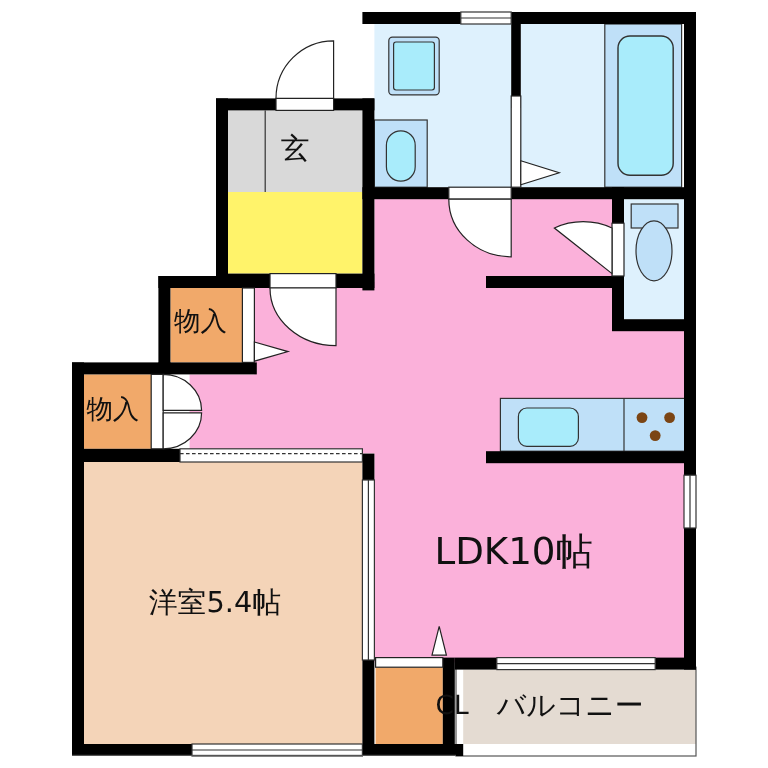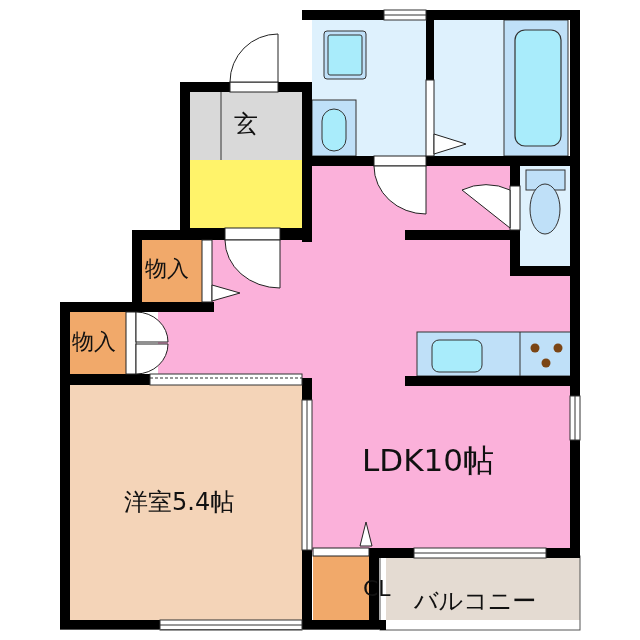--- a/index.html
+++ b/index.html
@@ -142,13 +142,13 @@
 
   <rect x="60" y="629" width="320" height="1" fill="#555"></rect>
 </svg>
 
 <div class="lbl" style="left:234px;top:112px;font-size:24px;">玄</div>
 <div class="lbl" style="left:145px;top:258px;font-size:22px;">物入</div>
 <div class="lbl" style="left:72px;top:331px;font-size:22px;">物入</div>
 <div class="lbl" style="left:124px;top:490px;font-size:24px;">洋室5.4帖</div>
 <div class="lbl" style="left:362px;top:445px;font-size:31px;">LDK10帖</div>
 <div class="lbl" style="left:318px;top:578px;font-size:22px;margin-left:45px;">CL</div>
-<div class="lbl" style="left:414px;top:576px;font-size:24px;margin-top:13px;">バルコニー</div>
+<div class="lbl" style="left:414px;top:576px;font-size:24px;">バルコニー</div>
 
 </body></html>

